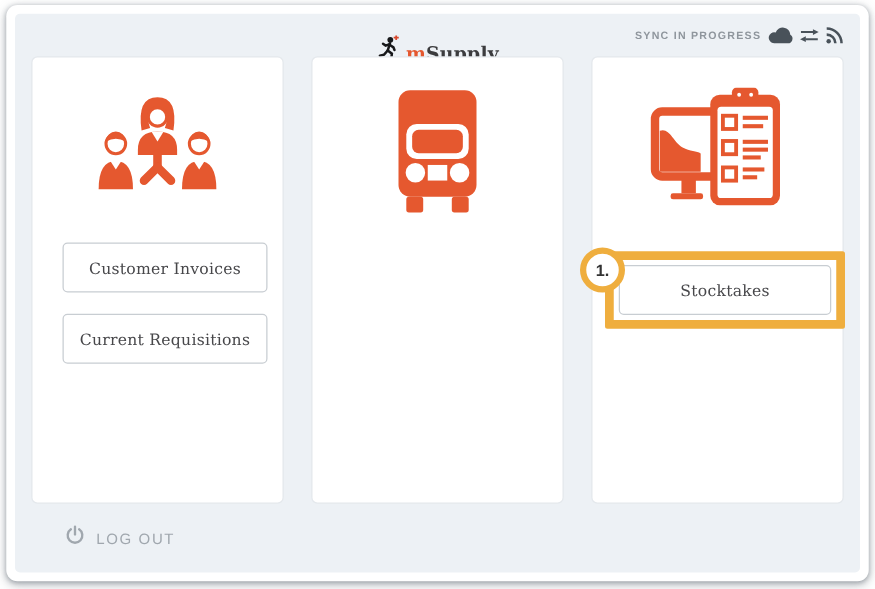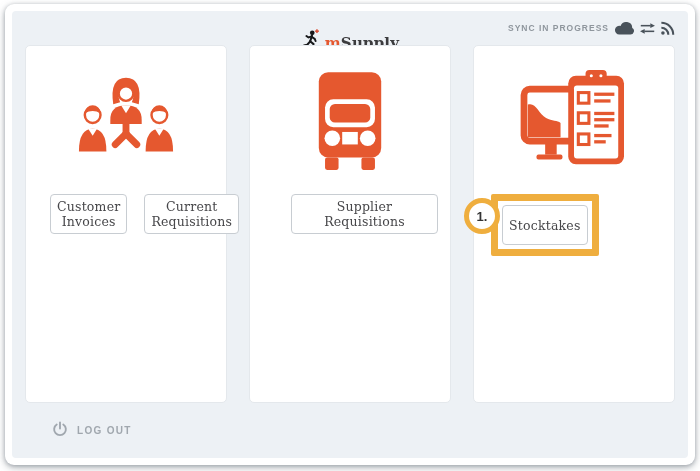--- a/index.html
+++ b/index.html
@@ -15,34 +15,34 @@
   .brand-text .m{color:var(--orange,#e5582f);}
   .sync{position:absolute;right:13px;top:0;height:100%;display:flex;align-items:center;gap:4px;text-align:right;}
   .sync-label{font-size:8.5px;letter-spacing:1px;color:#8f969d;font-weight:600;}
   .sync svg{display:block;}
 
   
   .cards{flex:0 0 358px;display:flex;gap:22px;padding:0 13px;box-sizing:border-box;}
   .card{flex:1;background:#fff;border:1px solid #e4e8ec;border-radius:5px;position:relative;
     display:flex;flex-direction:column;align-items:center;box-sizing:border-box;}
   .card-icon{margin-top:16px;height:116px;display:flex;align-items:center;justify-content:center;}
-  .btn-area{position:absolute;top:148px;left:24px;right:12px;display:flex;flex-direction:row;}
+  .btn-area{position:absolute;top:148px;left:24px;right:12px;display:flex;flex-direction:column;}
   .btn{height:40px;background:#fff;border:1px solid #c8cdd2;border-radius:4px;cursor:pointer;
     font-family:"DejaVu Serif",serif;font-size:12.5px;color:#47474a;letter-spacing:.2px;
     display:flex;align-items:center;justify-content:center;box-sizing:border-box;width:100%;}
   .gap{height:17px;flex:0 0 17px;}
   .gap-sm{height:7px;flex:0 0 7px;}
   .highlight{border:7px solid var(--amber,#efae3e);border-radius:2px;padding:4px;margin:0 -14px;}
   .badge{position:absolute;left:-10px;top:152px;width:26px;height:26px;border-radius:50%;
     background:#fff;border:5px solid var(--amber,#efae3e);z-index:5;display:flex;align-items:center;justify-content:center;
     font-size:13px;font-weight:bold;color:#333;font-family:"Liberation Sans",sans-serif;}
 
   
   .footer{flex:1;display:flex;align-items:center;gap:9px;padding-left:40px;}
-  .logout-label{font-size:10px;letter-spacing:1.3px;color:#a0a7ae;font-weight:700;}
+  .logout-label{font-size:12px;letter-spacing:1.3px;color:#a0a7ae;font-weight:400;}
   .logout-wrap{display:flex;align-items:center;gap:9px;cursor:pointer;}
 </style>
 </head>
 <body>
 
 <div class="frame">
   <div class="inner">
 
     <div class="header">
       <div class="brand">
@@ -129,21 +129,20 @@
             <rect x="61" y="86" width="13" height="12" rx="2" fill="#e5582f"></rect>
             <rect x="26" y="30" width="48" height="27" rx="8" fill="#fff"></rect>
             <rect x="30.5" y="34.5" width="39" height="18" rx="5" fill="#e5582f"></rect>
             <circle cx="33" cy="67.5" r="7.5" fill="#fff"></circle>
             <circle cx="67" cy="67.5" r="7.5" fill="#fff"></circle>
             <rect x="42.5" y="61.5" width="15" height="12" fill="#fff"></rect>
           </svg>
         </div>
         <div class="btn-area">
           <div class="gap"></div>
-          <button class="btn">Supplier Requisitions</button>
         </div>
       </div>
 
       <div class="card">
         <div class="badge">1.</div>
         <div class="card-icon">
           <svg width="112" height="100" viewBox="0 0 116 104">
             <rect x="28" y="74" width="12" height="14" fill="#e5582f"></rect>
             <rect x="19" y="88" width="27" height="5" rx="2" fill="#e5582f"></rect>
             <rect x="6" y="20" width="54" height="54" rx="6" fill="#fff" stroke="#e5582f" stroke-width="7"></rect>

